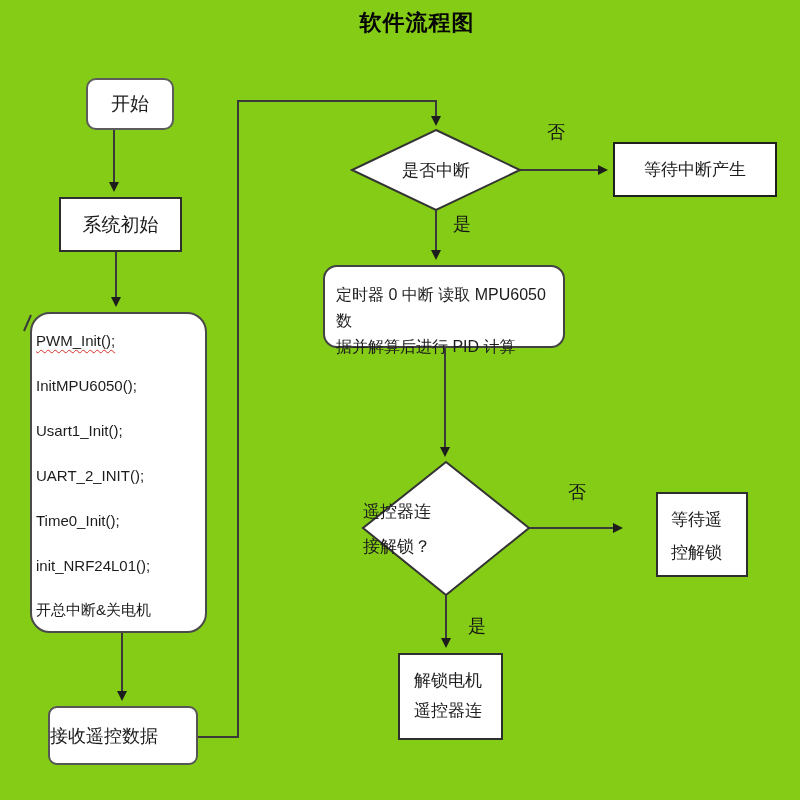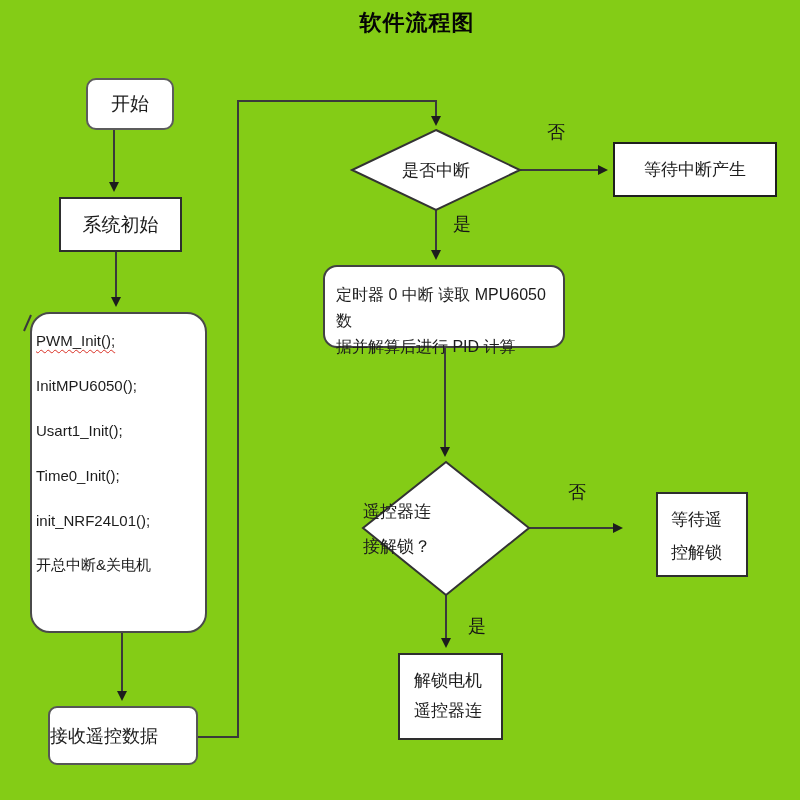--- a/index.html
+++ b/index.html
@@ -86,20 +86,23 @@
     <div class="cline">
         <span class="squiggle">PWM_Init();</span>
       </div>
     <div class="cline">
         <span>InitMPU6050();</span>
       </div>
     <div class="cline">
         <span>Usart1_Init();</span>
       </div>
     <div class="cline">
+        <span>UART_2_INIT();</span>
+      </div>
+    <div class="cline">
         <span>Time0_Init();</span>
       </div>
     <div class="cline">
         <span>init_NRF24L01();</span>
       </div>
     <div class="cline">
         <span>开总中断&amp;关电机</span>
       </div>
   </div>
 

